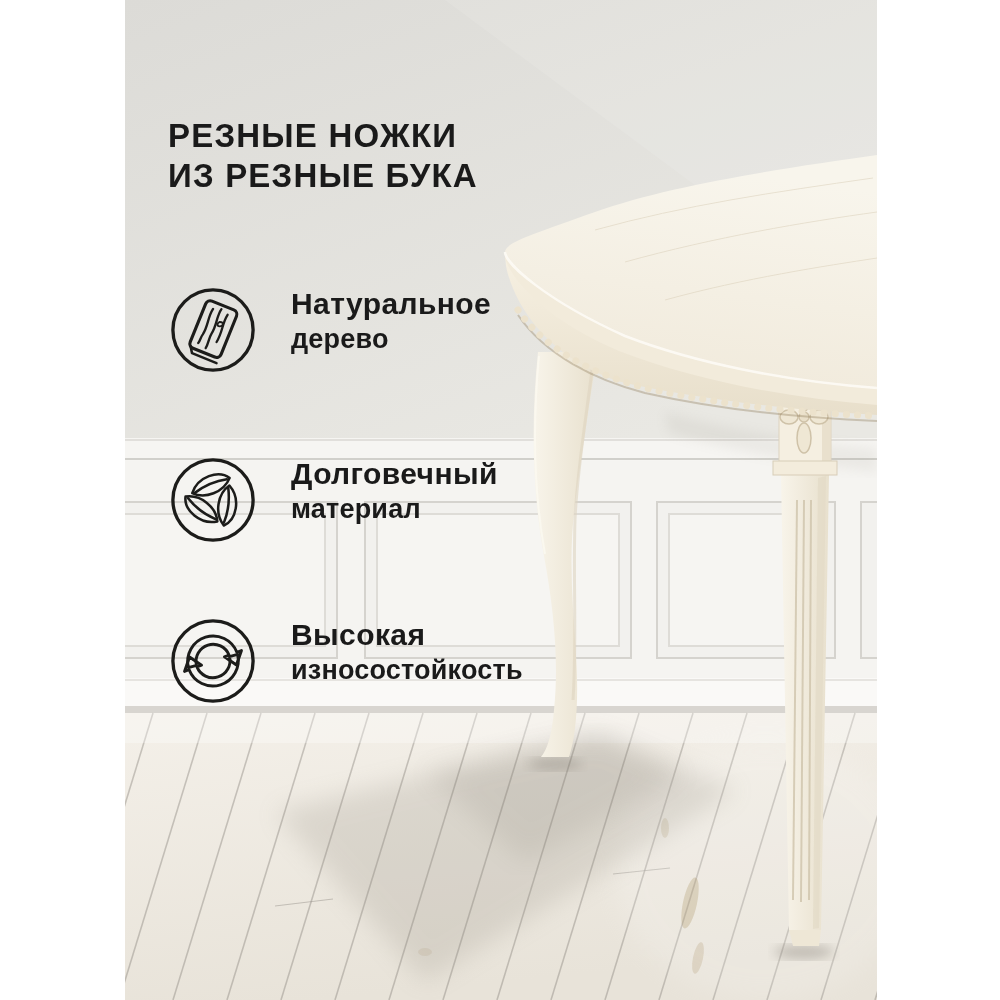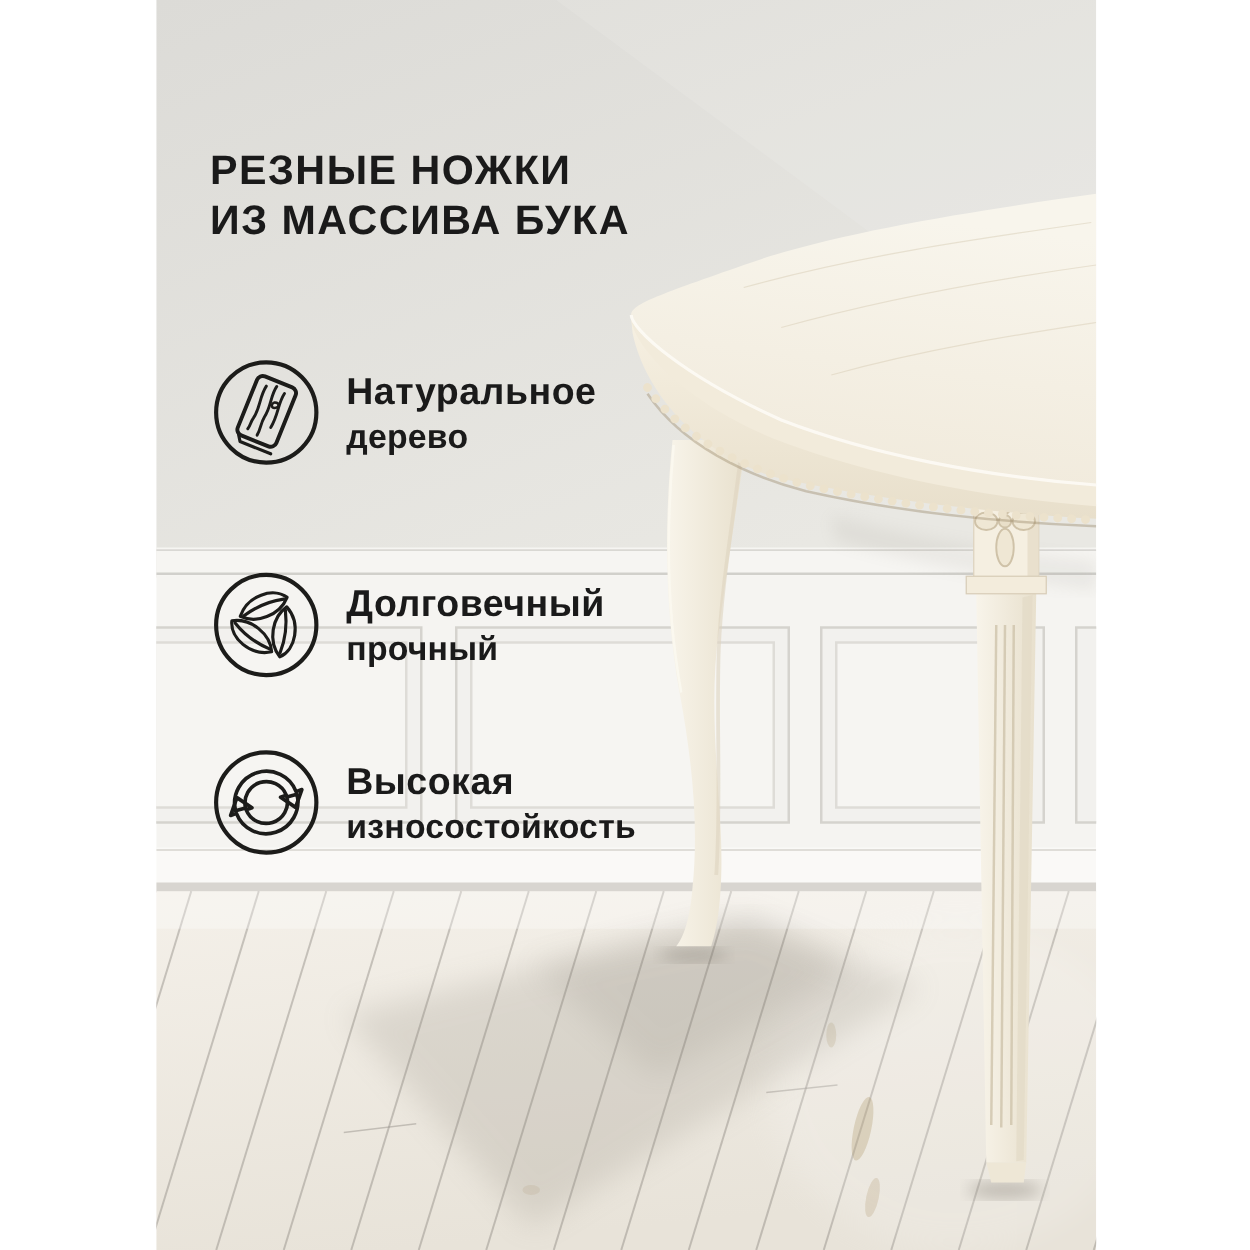--- a/index.html
+++ b/index.html
@@ -9,23 +9,23 @@
   }
   .photo{position:absolute;left:125px;top:0;width:752px;height:1000px;}
   .photo svg{display:block;}
   .overlay{position:absolute;left:0;top:0;width:800px;height:1000px;}
   .title{
     position:absolute;left:168px;top:116px;
     font-size:33px;line-height:40px;font-weight:800;
     letter-spacing:1.2px;color:#1a1a1a;white-space:nowrap;
   }
   .feature{
-    position:absolute;left:168px;display:flex;align-items:center;gap:19px;height:90px;
+    position:absolute;left:168px;display:flex;align-items:flex-start;gap:33px;height:90px;
   }
-  .f1{top:285px}.f2{top:455px}.f3{top:597px}.f4{top:773px}
+  .f1{top:285px}.f2{top:455px}.f3{top:616px}.f4{top:773px}
   .feature .badge{width:90px;height:90px;flex:0 0 auto;}
   .ftext{color:#1a1a1a;}
   .ftitle{font-size:30px;line-height:37px;font-weight:800;letter-spacing:0.4px;white-space:nowrap;}
   .fsub{font-size:27px;line-height:34px;font-weight:700;letter-spacing:0.2px;white-space:nowrap;}
 </style>
 </head>
 <body>
 
 <div class="canvas">
 
@@ -184,21 +184,21 @@
         </g>
       </g>
     </g>
   </svg>
   </div>
 
   <div class="overlay">
 
     <div class="title">
       <div>РЕЗНЫЕ НОЖКИ</div>
-      <div>ИЗ МАССИВА БУКА</div>
+      <div>ИЗ РЕЗНЫЕ БУКА</div>
     </div>
 
     <div class="feature f1">
       <svg class="badge" viewBox="0 0 92 92">
         <circle cx="46" cy="46" r="41" fill="none" stroke="#1c1c1a" stroke-width="3.4"></circle>
         <g transform="rotate(22 46 46)" stroke="#1c1c1a" fill="none" stroke-linecap="round" stroke-linejoin="round">
           <rect x="29" y="19" width="34" height="52" rx="5" stroke-width="3.2"></rect>
           <path d="M 31 70 L 35 76 L 62 76" stroke-width="2.6"></path>
           <path d="M 38 26 C 36 36, 40 44, 38 54 C 37 58, 38 61, 37 64" stroke-width="2.4"></path>
           <path d="M 46 23 C 44 32, 48 40, 46 50 C 45 56, 47 61, 46 66" stroke-width="2.4"></path>
@@ -227,21 +227,21 @@
             </g>
             <g transform="rotate(232)">
               <path d="M -20 -10 C -12 -26, 10 -30, 20 -20 C 12 -6, -8 -2, -20 -10 Z"></path>
               <path d="M -17 -10 C -6 -16, 6 -19, 17 -19"></path>
             </g>
           </g>
         </g>
       </svg>
       <div class="ftext">
         <div class="ftitle">Долговечный</div>
-        <div class="fsub">прочный</div>
+        <div class="fsub">материал</div>
       </div>
     </div>
 
     <div class="feature f3">
       <svg class="badge" viewBox="0 0 92 92">
         <circle cx="46" cy="46" r="41" fill="none" stroke="#1c1c1a" stroke-width="3.4"></circle>
         <g stroke="#1c1c1a" fill="none" stroke-width="3" stroke-linejoin="round">
           <path id="cyc" d="M 20.9 52.7 A 26 26 0 0 1 70.4 37.1
                    L 75.1 35.4 L 70 50 L 57.7 41.7 L 62.4 40
                    A 17.5 17.5 0 0 0 29.1 50.5 Z"></path>

